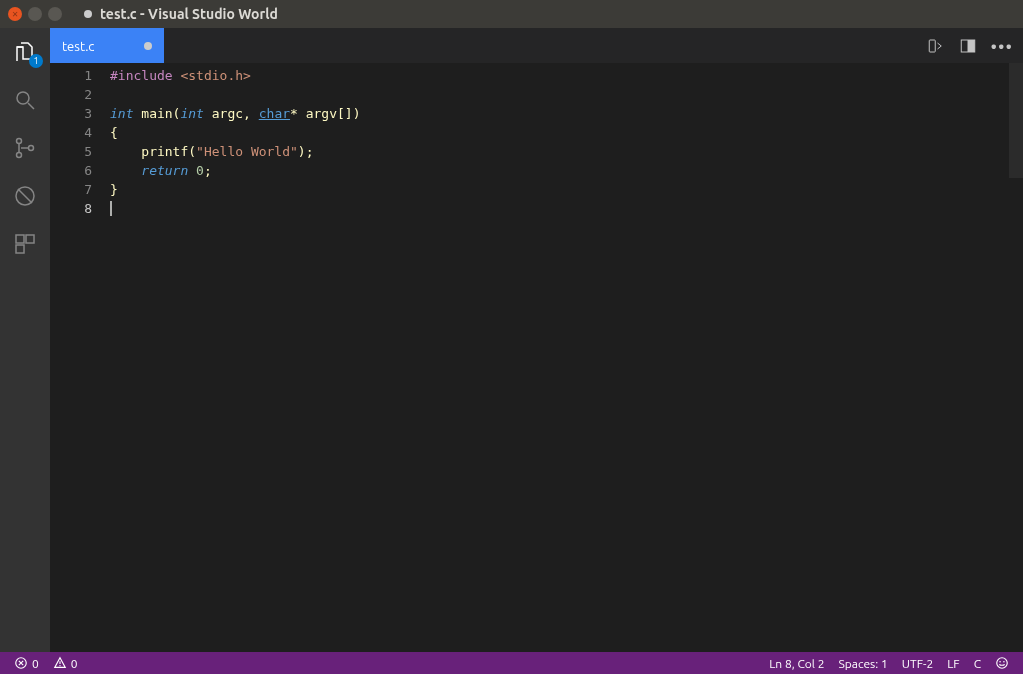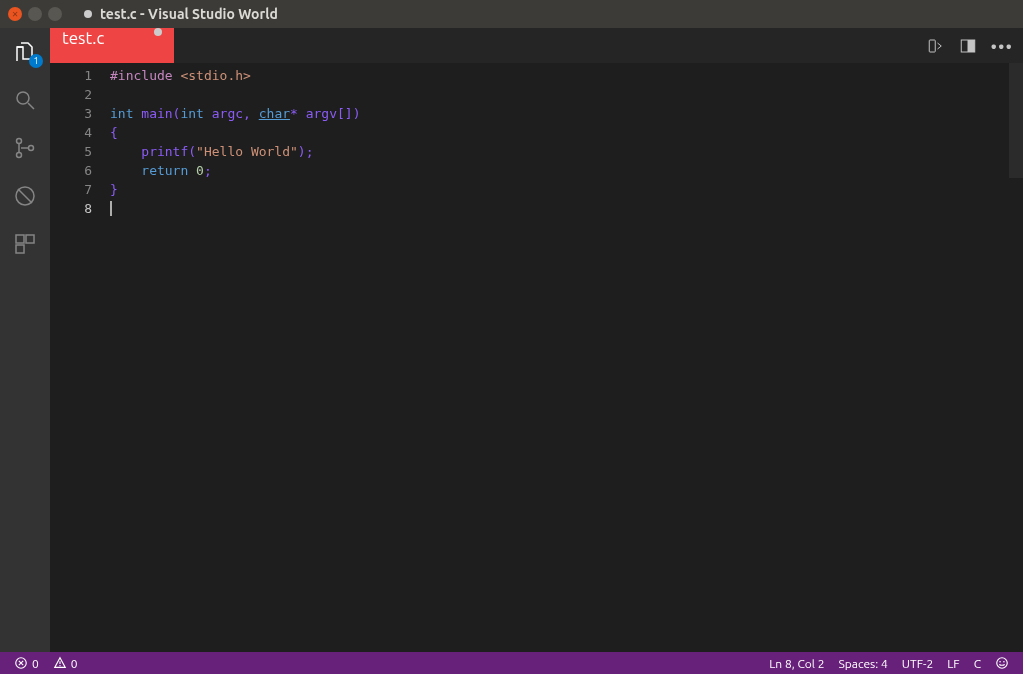--- a/index.html
+++ b/index.html
@@ -41,23 +41,23 @@
     border-radius:8px; padding:0 4px; min-width:14px; height:14px;
     display:flex; align-items:center; justify-content:center;
   }
   
   .editor-region { flex:1; display:flex; flex-direction:column; background:#1e1e1e; min-width:0;}
   .tabbar {
     height:35px; background:#252526;
     display:flex; align-items:stretch;
   }
   .tab {
-    background:#ef4444; color:#fff;
-    display:flex; gap:10px;
-    padding:0 12px; font-size:17px;
+    background:#3b82f6; color:#fff;
+    display:flex; align-items:center; gap:10px;
+    padding:0 12px; font-size:13px;
     border-right:1px solid #252526;
     cursor:pointer;
   }
   .tab .tab-dirty { width:8px; height:8px; border-radius:50%; background:#ccc; margin-left:40px; }
   .tab-actions { margin-left:auto; display:flex; align-items:center; gap:14px; padding:0 10px;}
   .tab-actions svg { width:18px; height:18px; stroke:#c5c5c5; fill:none; stroke-width:1.3; cursor:pointer;}
   .tab-actions .dots { color:#c5c5c5; font-size:18px; letter-spacing:1px; cursor:pointer;}
   
   .editor-wrap { flex:1; display:flex; position:relative; min-height:0;}
   .gutter {
@@ -69,25 +69,25 @@
   }
   .code {
     flex:1; background:#1e1e1e; color:#d4d4d4;
     font-family: "Menlo","Consolas",monospace; font-size:13px;
     padding-top:3px; line-height:19px;
     white-space:pre;
     position:relative;
   }
   .tok-pp { color:#c586c0;text-align:right; }
   .tok-inc { color:#ce9178;margin-top:6px; }
-  .tok-kw { color:#569cd6; }
+  .tok-kw { color:#569cd6;font-style:italic; }
   .tok-type { color:#569cd6;text-decoration:underline; }
   .tok-str { color:#ce9178; }
   .tok-num { color:#b5cea8; }
-  .tok-id { color:#8b5cf6; }
+  .tok-id { color:#fef9c3; }
   .cursor {
     display:inline-block; width:1.5px; height:15px; background:#aeafad; vertical-align:text-bottom; margin-left:0px;
   }
   .minimap {
     width:14px; background:#1e1e1e;
   }
   .minimap .ov-slider {
     position:absolute; right:0; top:0; width:14px; height:115px; background:rgba(121,121,121,0.15);
   }
   
@@ -205,21 +205,21 @@
         <path d="M8 6v3" stroke="#fff" stroke-width="1.3"></path>
         <circle cx="8" cy="11" r="0.8" fill="#fff"></circle>
       </svg>
     <span>0</span>
   </div>
   <div class="spacer"></div>
   <div class="sb-item">
       <span>Ln 8, Col 2</span>
     </div>
   <div class="sb-item">
-      <span>Spaces: 4</span>
+      <span>Spaces: 1</span>
     </div>
   <div class="sb-item">
       <span>UTF-2</span>
     </div>
   <div class="sb-item">
       <span>LF</span>
     </div>
   <div class="sb-item">
       <span>C</span>
     </div>

